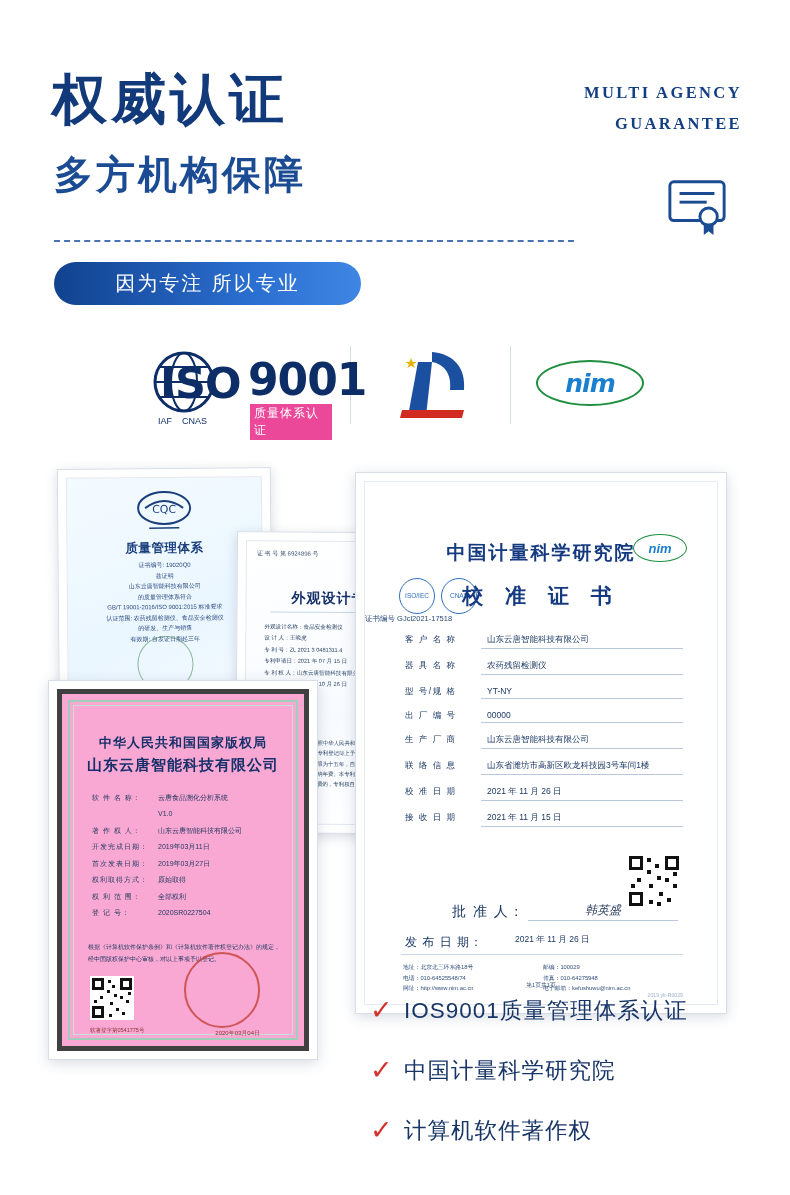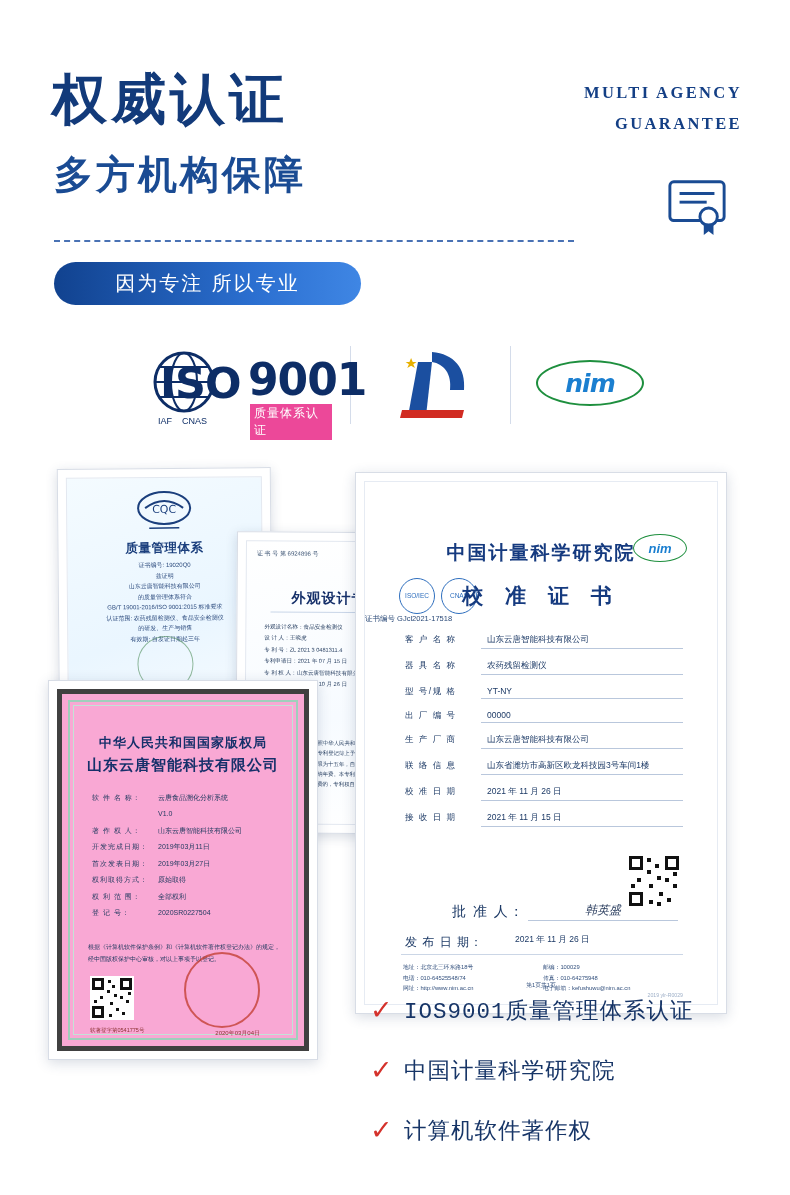--- a/index.html
+++ b/index.html
@@ -128,21 +128,21 @@
   .c4-pubv{position:absolute;left:150px;top:452px;font-size:8.5px;color:#1d3a66;}
   .c4-hr{position:absolute;left:36px;right:34px;top:472px;border-top:1px solid #cbd6e6;}
   .c4-foot{position:absolute;left:38px;right:34px;top:480px;display:flex;font-size:5.8px;color:#33507d;line-height:1.85;}
   .c4-foot div{flex:1;}
   .c4-page{position:absolute;left:0;right:0;bottom:14px;text-align:center;font-size:5.8px;color:#33507d;}
   .c4-code{position:absolute;right:34px;bottom:6px;font-size:5.2px;color:#9fb0c8;}
   
   .checklist{position:absolute;left:370px;top:995px;width:400px;}
   .ck-item{display:flex;align-items:center;margin-bottom:29px;}
   .ck-mark{width:34px;font-size:27px;color:#d4322c;line-height:1;font-weight:bold;}
-  .ck-label{font-size:22.5px;color:#173567;letter-spacing:1px;font-family:Liberation Mono, monospace;}
+  .ck-label{font-size:22.5px;color:#173567;letter-spacing:1px;font-family:Liberation Sans, sans-serif;}
 </style>
 </head>
 <body>
 
 <div class="header">
   <div class="hdr-title">权威认证</div>
   <div class="hdr-sub">多方机构保障</div>
   <div class="hdr-en">
     <div>MULTI AGENCY</div>
     <div>GUARANTEE</div>

